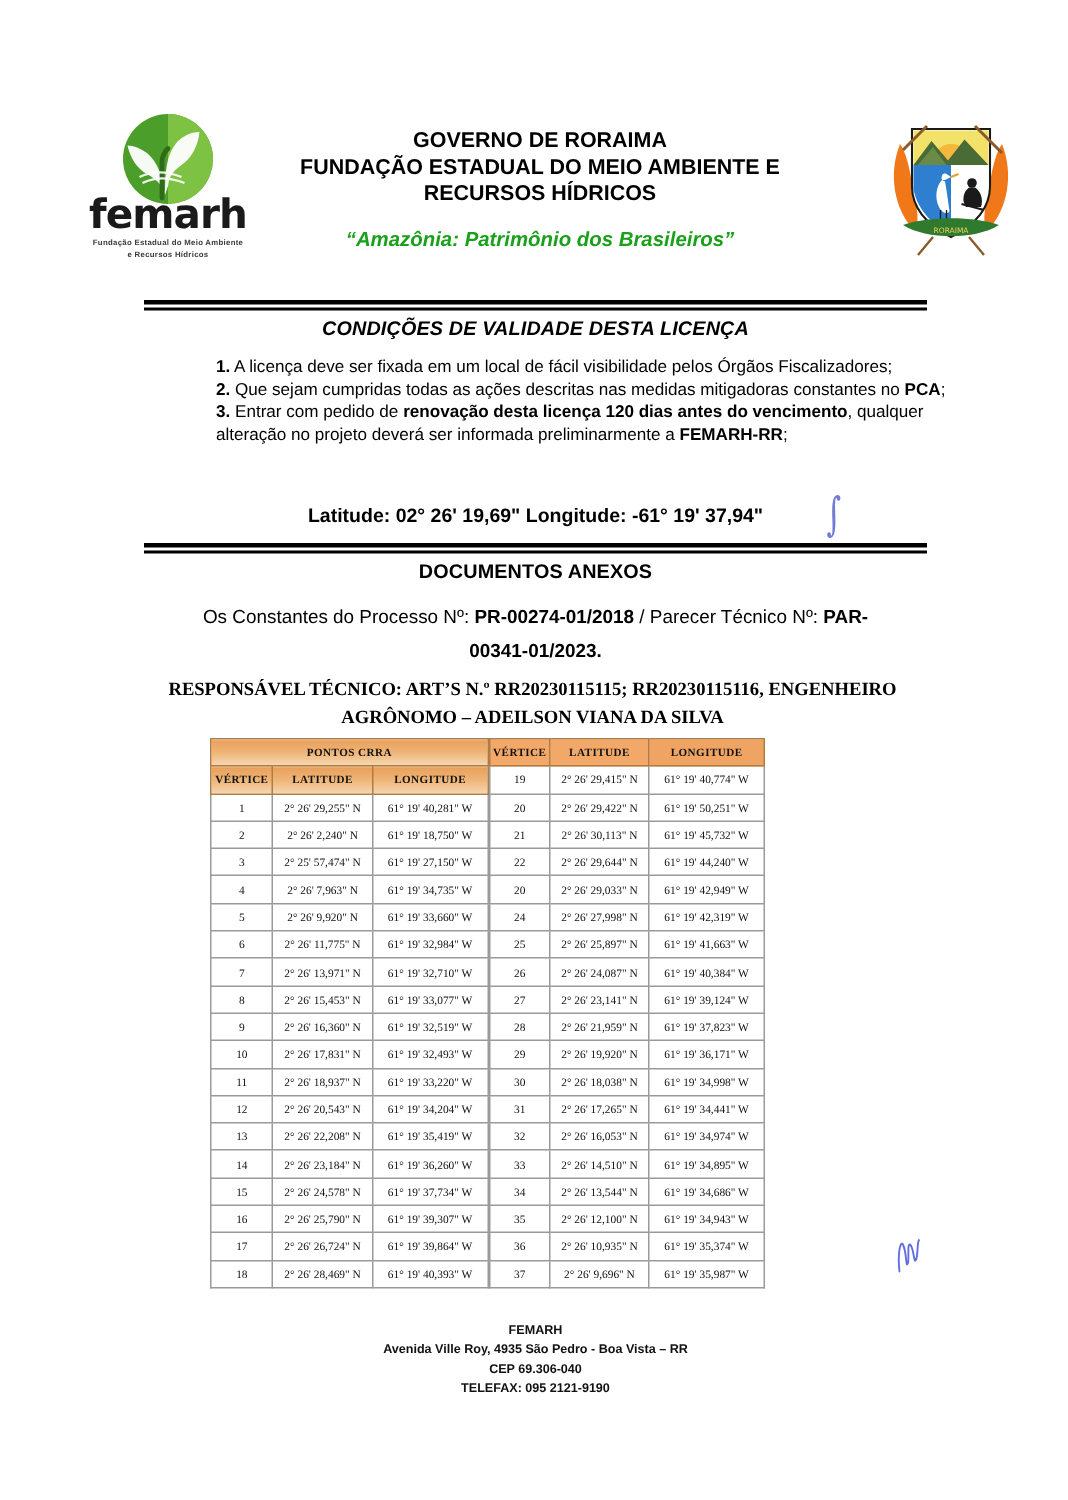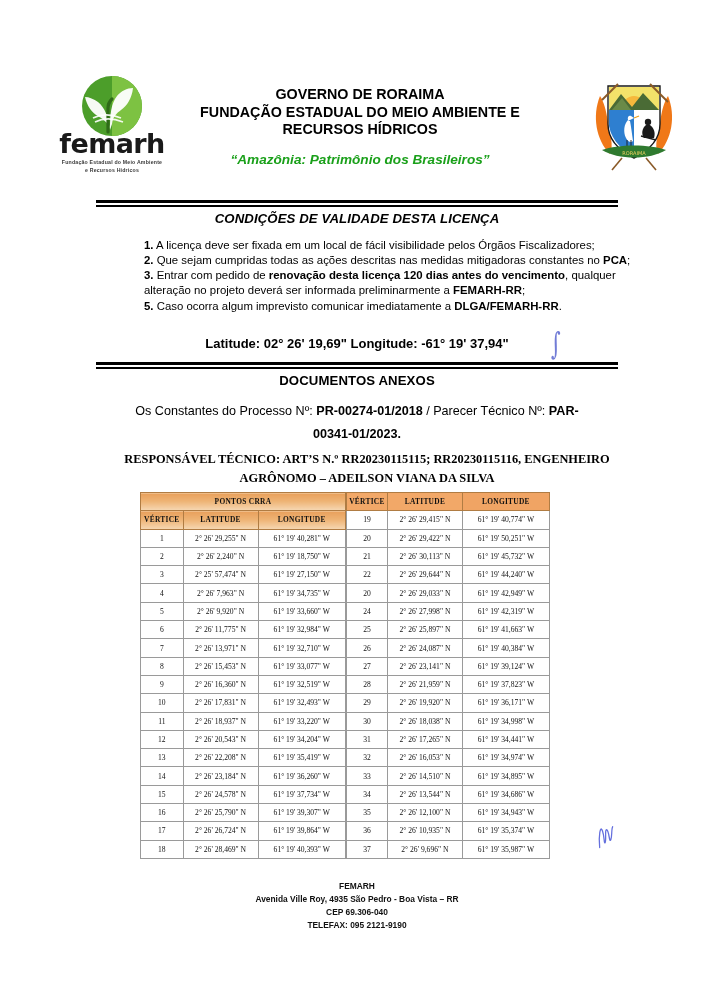--- a/index.html
+++ b/index.html
@@ -96,29 +96,29 @@
     font-size: 26px; color: #4a57d8; font-family: "DejaVu Serif", serif;
     transform: scaleX(0.75) rotate(-8deg); opacity: .85;
   }
 
   
   .proc {
     position: absolute; left: 96px; top: 400px; width: 522px;
     text-align: center; font-size: 12.6px; line-height: 1.85;
   }
   .resp {
-    position: absolute; left: 116px; top: 450px; width: 502px;
+    position: absolute; left: 104px; top: 450px; width: 502px;
     text-align: center; font-family: "Liberation Serif", serif;
     font-weight: bold; font-size: 12.4px; line-height: 1.55;
   }
 
   
   .tables {
     position: absolute; left: 140px; top: 492px;
-    width: 410px;
+    width: 370px;
     display: flex;
   }
   table { border-collapse: collapse; font-family: "Liberation Serif", serif; }
   .tbl-left { width: 230px; }
   .tbl-right { width: 228px; }
   td, th {
     border: 1px solid #9a9a9a;
     font-size: 7.6px; text-align: center;
     height: 18.3px; padding: 0 1px;
     font-family: "Liberation Serif", serif;
@@ -231,23 +231,20 @@
   <div class="conditions">
     <div>
       <span class="b">1.</span><span> A licença deve ser fixada em um local de fácil visibilidade pelos Órgãos Fiscalizadores;</span>
     </div>
     <div>
       <span class="b">2.</span><span> Que sejam cumpridas todas as ações descritas nas medidas mitigadoras constantes no </span><span class="b">PCA</span><span>;</span>
     </div>
     <div>
       <span class="b">3.</span><span> Entrar com pedido de </span><span class="b">renovação desta licença 120 dias antes do vencimento</span><span>, qualquer alteração no projeto deverá ser informada preliminarmente a </span><span class="b">FEMARH-RR</span><span>;</span>
     </div>
-    <div>
-      <span class="b">5.</span><span> Caso ocorra algum imprevisto comunicar imediatamente a </span><span class="b">DLGA/FEMARH-RR</span><span>.</span>
-    </div>
   </div>
 
   <div class="coordline">Latitude:  02° 26' 19,69" Longitude: -61° 19' 37,94"</div>
   <div class="sig1">∫</div>
 
   <div class="double-rule" style="top:362px;">
     <div class="rule-thick"></div>
     <div class="rule-thin"></div>
   </div>
   <div class="sec-title" style="top:373px;">DOCUMENTOS ANEXOS</div>

